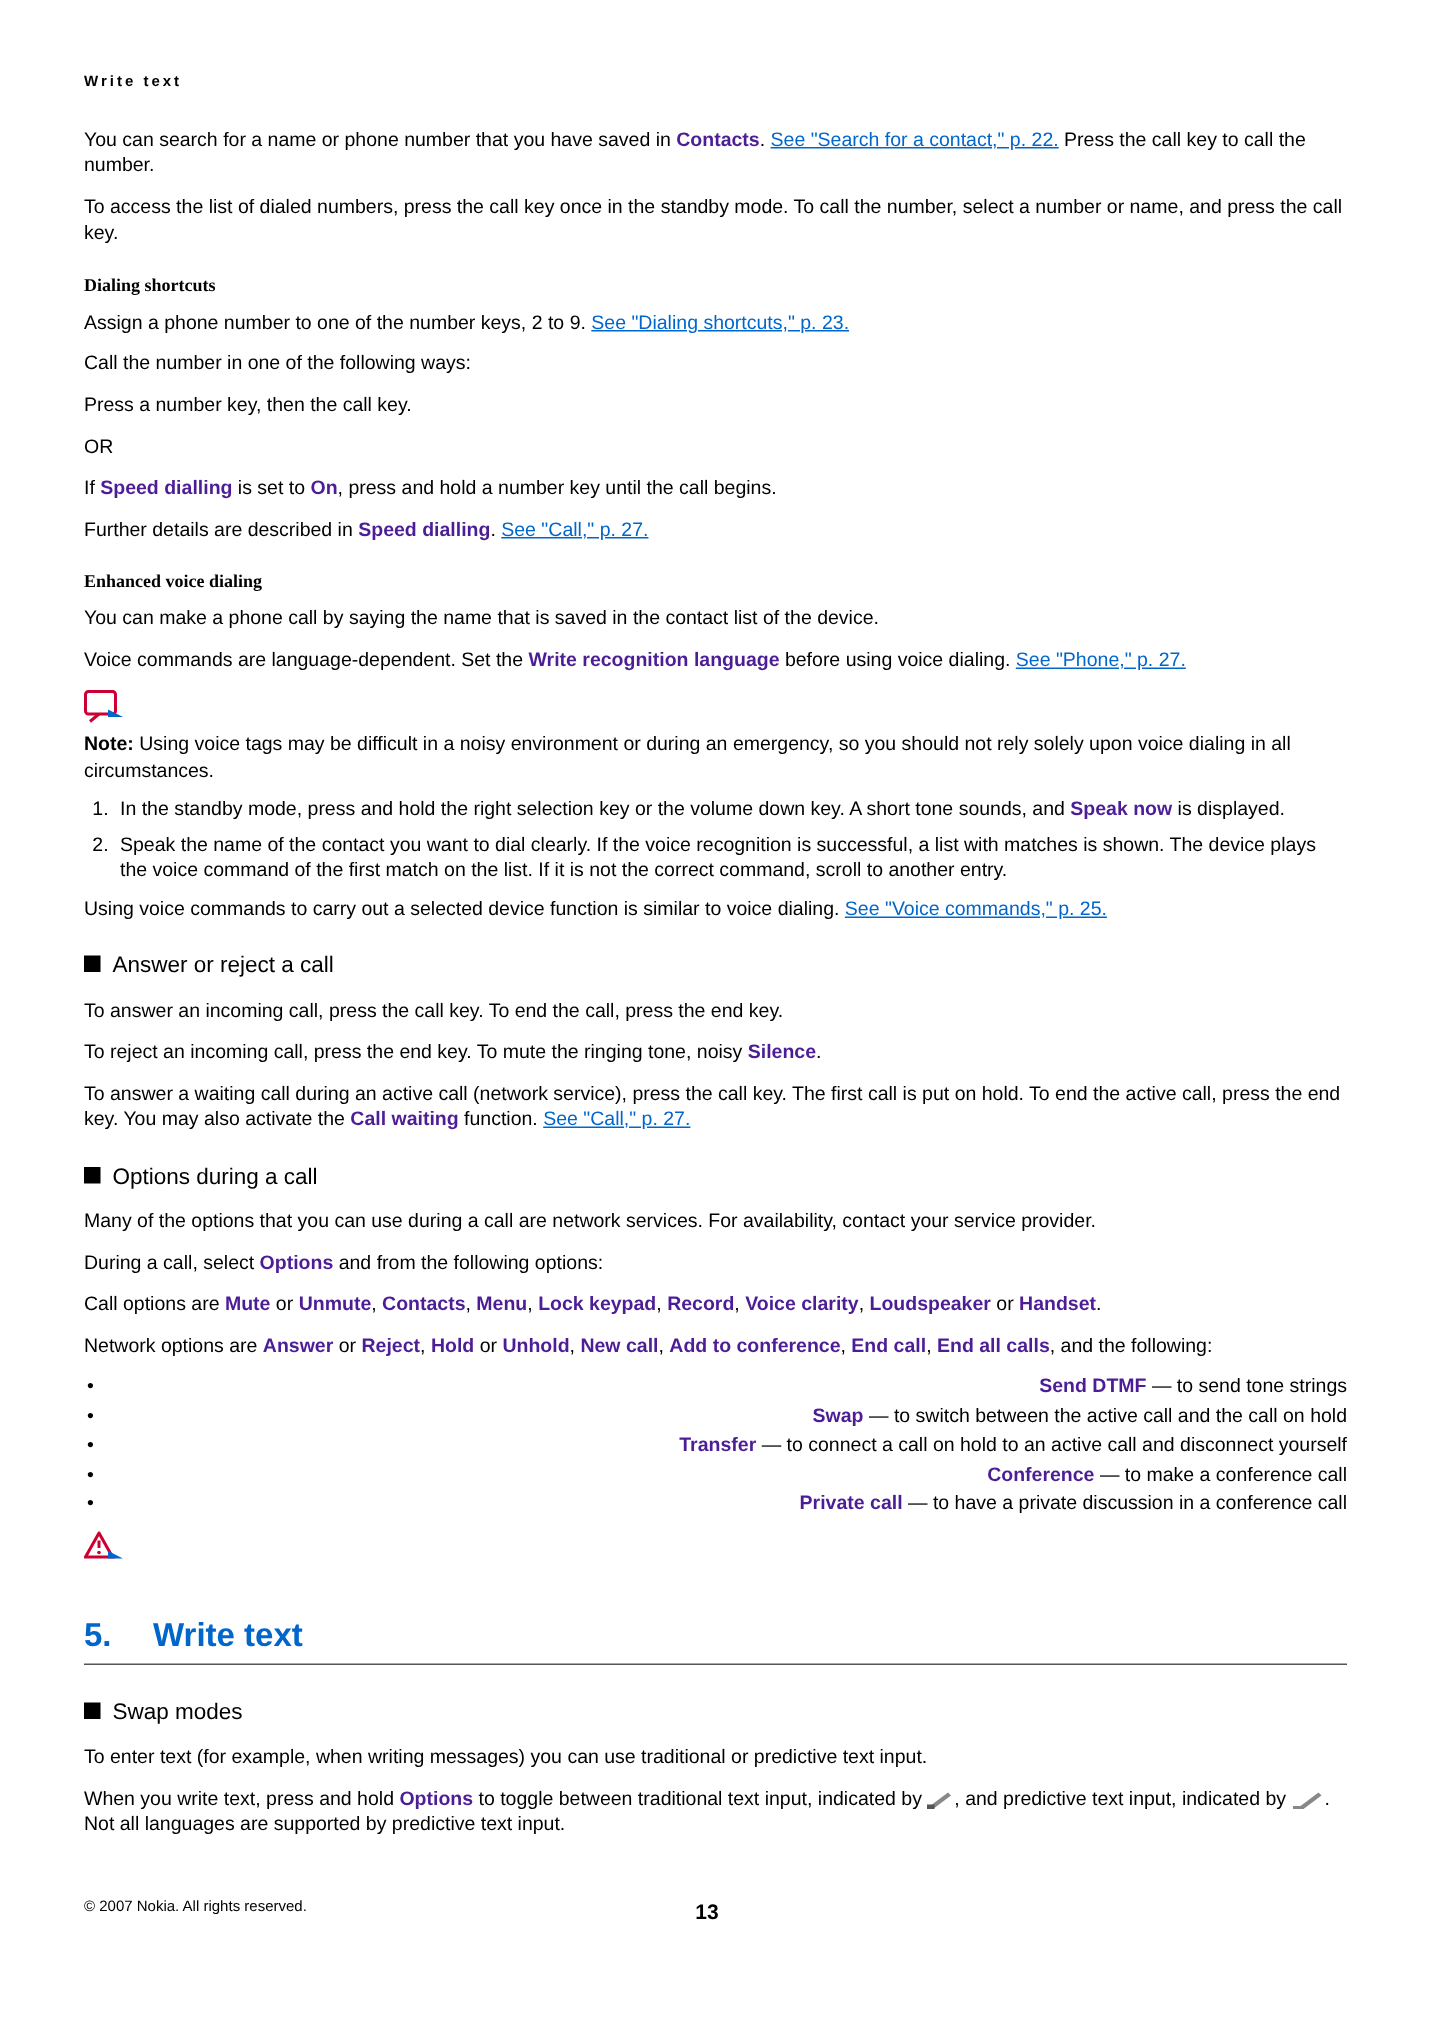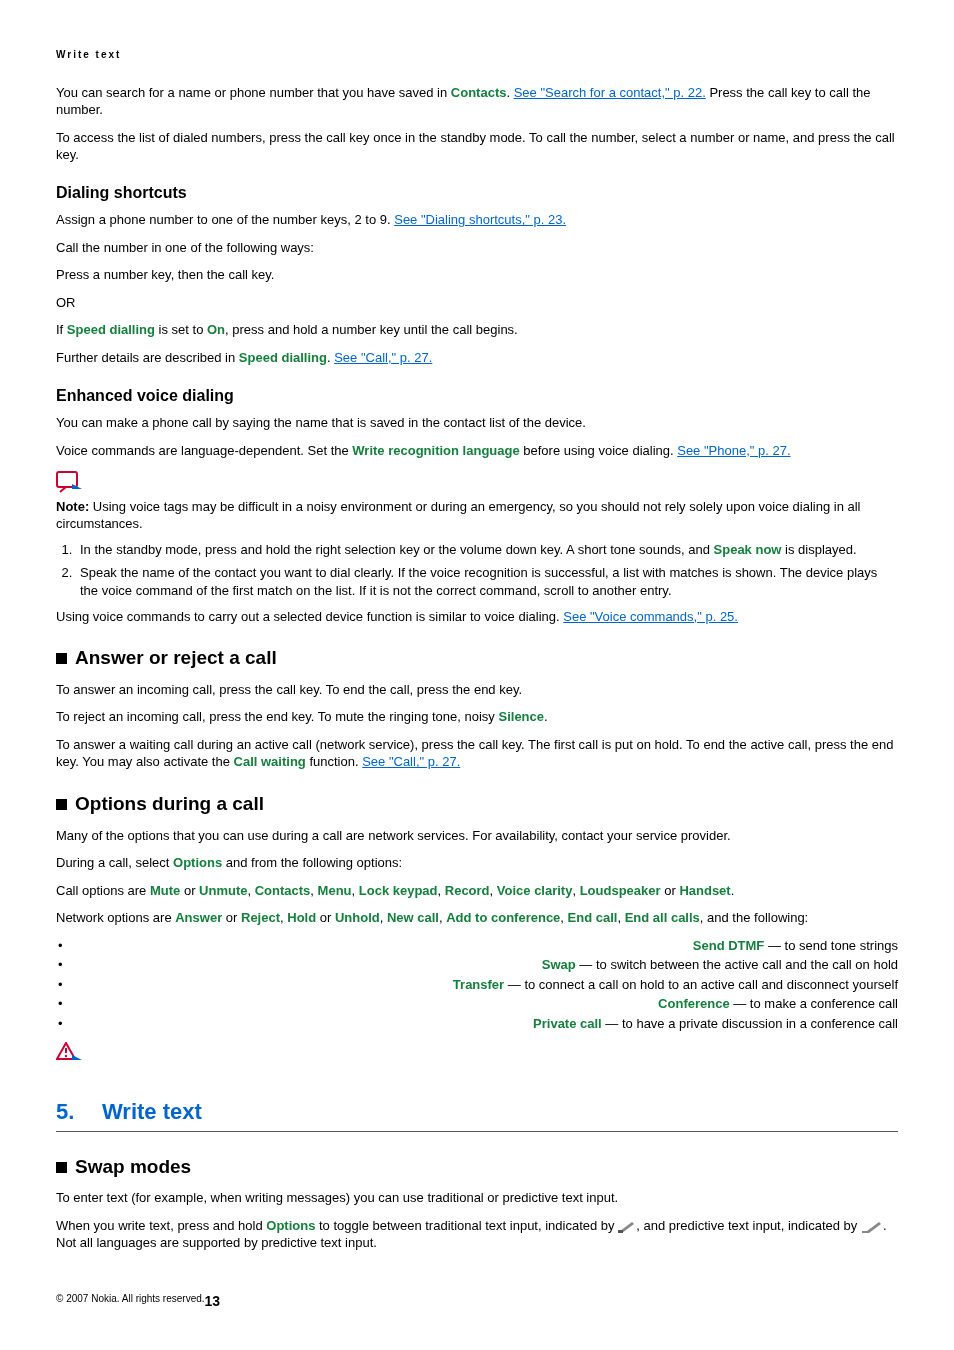--- a/index.html
+++ b/index.html
@@ -12,38 +12,38 @@
     width: 954px;
     box-sizing: border-box;
   }
   .header-spaced {
     font-size: 10px;
     font-weight: bold;
     letter-spacing: 2px;
     margin-bottom: 22px;
   }
   p { margin: 0 0 10px 0; }
-  .bold-inline { font-weight: bold; color: #15803d; }
+  .bold-inline { font-weight: bold; color: #4c1d95; }
   a.link { color: #0066cc; text-decoration: underline; }
-  h3.sub { font-size: 16px; font-weight: bold; margin: 18px 0 8px 0; }
-  h3.main-sub { font-size: 19px; font-weight: bold; margin: 20px 0 10px 0; }
+  h3.sub { font-size: 12px; font-weight: bold; margin: 18px 0 8px 0; font-family: Liberation Serif, serif; }
+  h3.main-sub { font-size: 15px; font-weight: normal; margin: 20px 0 10px 0; }
   .icon-block { display: flex; align-items: flex-start; margin: 4px 0 8px 0; flex-direction: column; }
   .icon-block .icon { flex: 0 0 auto; margin-right: 10px; margin-top: 2px; }
   .icon-block .txt { flex: 1; }
   ol { margin: 4px 0 8px 0; padding-left: 20px; }
   ol li { margin-bottom: 6px; padding-left: 4px; }
   .bullet-list { margin: 4px 0 8px 0; padding-left: 0; list-style: none; }
   .bullet-list li { margin-bottom: 2px; position: relative; padding-left: 16px; text-align: right; }
   .bullet-list li::before { content: "•"; position: absolute; left: 2px; color: #000; }
   .sq { display:inline-block; width:11px; height:11px; background:#000; margin-right:8px; vertical-align:0px;}
   .chapter-row { display:flex; align-items:baseline; margin: 28px 0 4px 0;}
   .chapter-num { font-size: 22px; font-weight:bold; color:#0066cc; width:46px;}
   .chapter-title { font-size: 22px; font-weight:bold; color:#0066cc;}
   hr.ch { border:none; border-top:1px solid #555; margin: 2px 0 22px 0;}
-  .footer { display:flex; font-size:10px; margin-top:40px;}
+  .footer { display:flex; justify-content:space-between; font-size:10px; margin-top:40px;}
   .footer .pg { font-weight:bold; font-size:14px;}
   .inline-svg { vertical-align: -3px; }
 </style>
 </head>
 <body>
 
 <div class="header-spaced">Write text</div>
 
 <p>
   <span>You can search for a name or phone number that you have saved in </span><span class="bold-inline">Contacts</span><span>. </span><a class="link">See "Search for a contact," p. 22.</a><span> Press the call key to call the number.</span>

